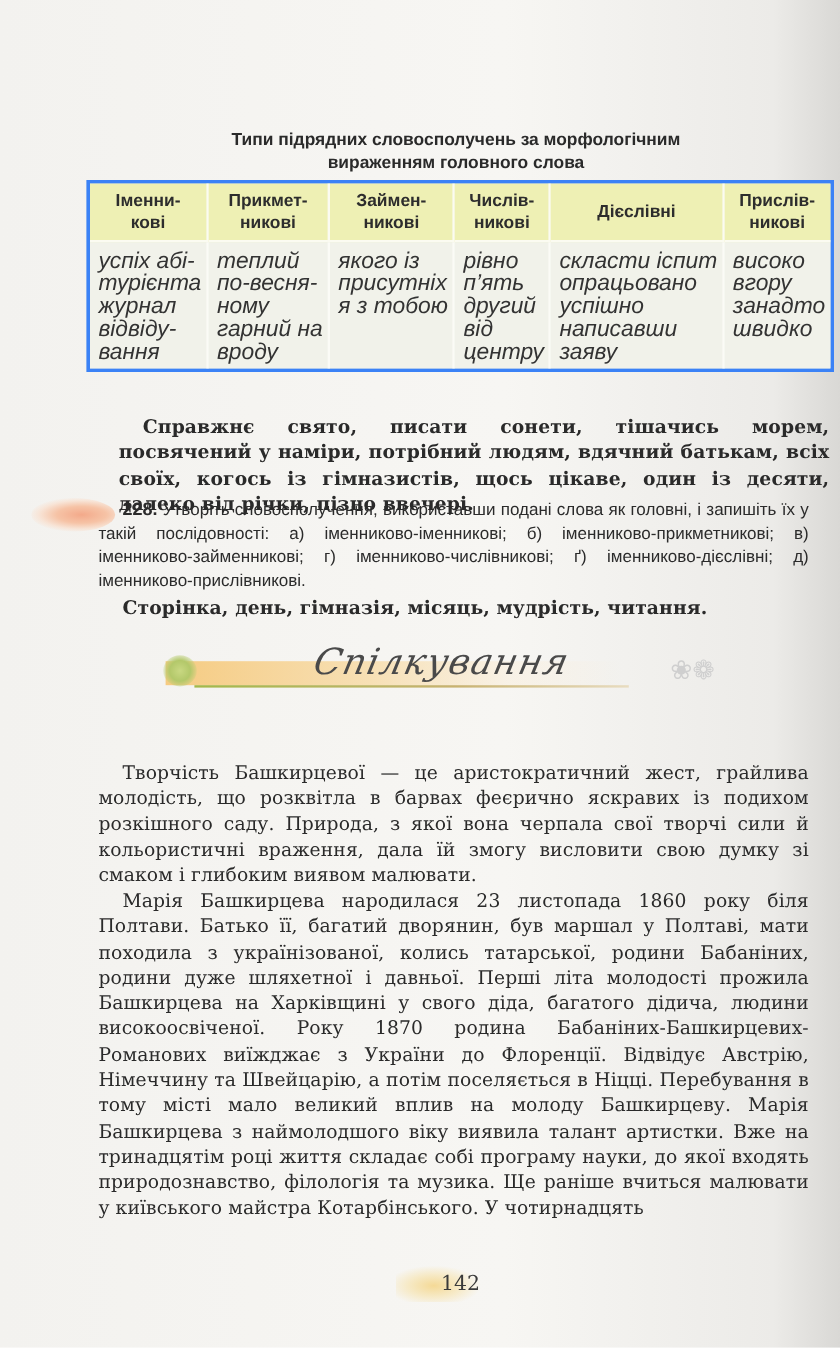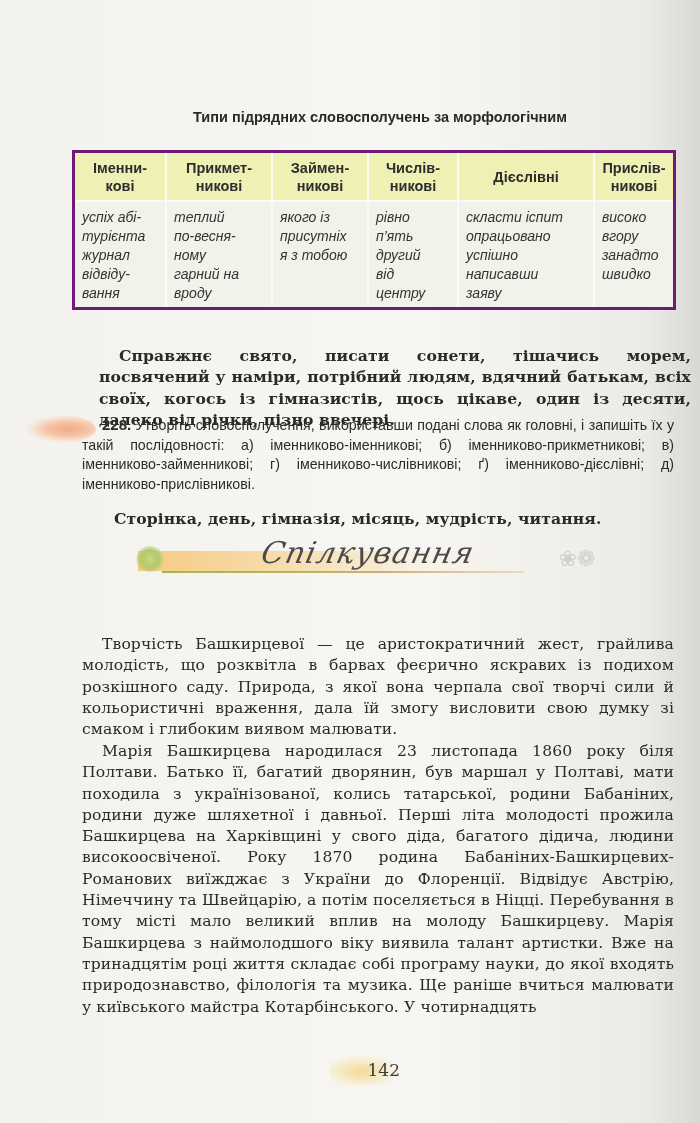--- a/index.html
+++ b/index.html
@@ -23,32 +23,32 @@
 
     .table-title {
       position: absolute; left: 80px; width: 600px; top: 108px;
       text-align: center; font-weight: bold; font-size: 14.5px; line-height: 19px;
       color: #2a2a2a;
     }
 
     table.types {
       position: absolute; left: 72px; top: 150px; width: 604px;
       border-collapse: separate; border-spacing: 0;
-      border: 3px solid #701a75;
+      border: 3px solid #3b82f6;
       background: #f0f1e6;
     }
     table.types th {
       background: #eef0b4;
       font-weight: bold; font-size: 14.5px; line-height: 18px;
       color: #2d2d2d; padding: 6px 4px 5px 4px; text-align: center;
       border-right: 2px solid #fbfbf1; border-bottom: 2px solid #fbfbf1;
     }
     table.types th:last-child { border-right: none; }
     table.types td {
-      font-style: italic; font-size: 14px; line-height: 19px;
+      font-style: italic; font-size: 19px; line-height: 19px;
       color: #333; padding: 6px 4px 4px 7px; vertical-align: top;
       background: #f1f2ea;
       border-right: 2px solid #fbfbf6;
     }
     table.types td:last-child { border-right: none; }
     table.types td div { white-space: nowrap; }
 
     .prose {
       position: absolute; left: 82px; width: 592px;
       font-size: 15.6px; line-height: 21.3px; text-align: justify;
@@ -95,20 +95,21 @@
     }
   </style>
 </head>
 <body>
 
 <div class="page">
 
 
   <div class="table-title sans">
     <div>Типи підрядних словосполучень за морфологічним</div>
+    <div>вираженням головного слова</div>
   </div>
 
   <table class="types sans">
     <thead>
       <tr>
         <th style="width:82px">
             <div>Іменни-</div>
             <div>кові</div>
           </th>
         <th style="width:96px">
@@ -175,21 +176,21 @@
         </td>
       </tr>
     </tbody>
   </table>
 
   <p class="prose serif" style="top:328px; margin:17px;font-weight:bold;">Справжнє свято, писати сонети, тішачись морем, посвячений у наміри, потрібний людям, вдячний батькам, всіх своїх, когось із гімназистів, щось цікаве, один із десяти, далеко від річки, пізно ввечері.</p>
 
   <div class="flower-left"></div>
   <p class="task sans" style="top:415px; margin:0;"><span class="num">228.</span> <span>Утворіть словосполучення, використавши подані слова як головні, і запишіть їх у такій послідовності: а) іменниково-іменникові; б) іменниково-прикметникові; в) іменниково-займенникові; г) іменниково-числівникові; ґ) іменниково-дієслівні; д) іменниково-прислівникові.</span></p>
 
-  <p class="prose serif words" style="top:496px; margin:12px;">Сторінка, день, гімназія, місяць, мудрість, читання.</p>
+  <p class="prose serif words" style="top:496px; margin:0;">Сторінка, день, гімназія, місяць, мудрість, читання.</p>
 
   <div class="banner">
     <div class="banner-bar"></div>
     <div class="banner-line"></div>
     <div class="banner-flower"></div>
     <div class="banner-text">Спілкування</div>
     <div class="banner-deco">❀❁</div>
   </div>
 
 

